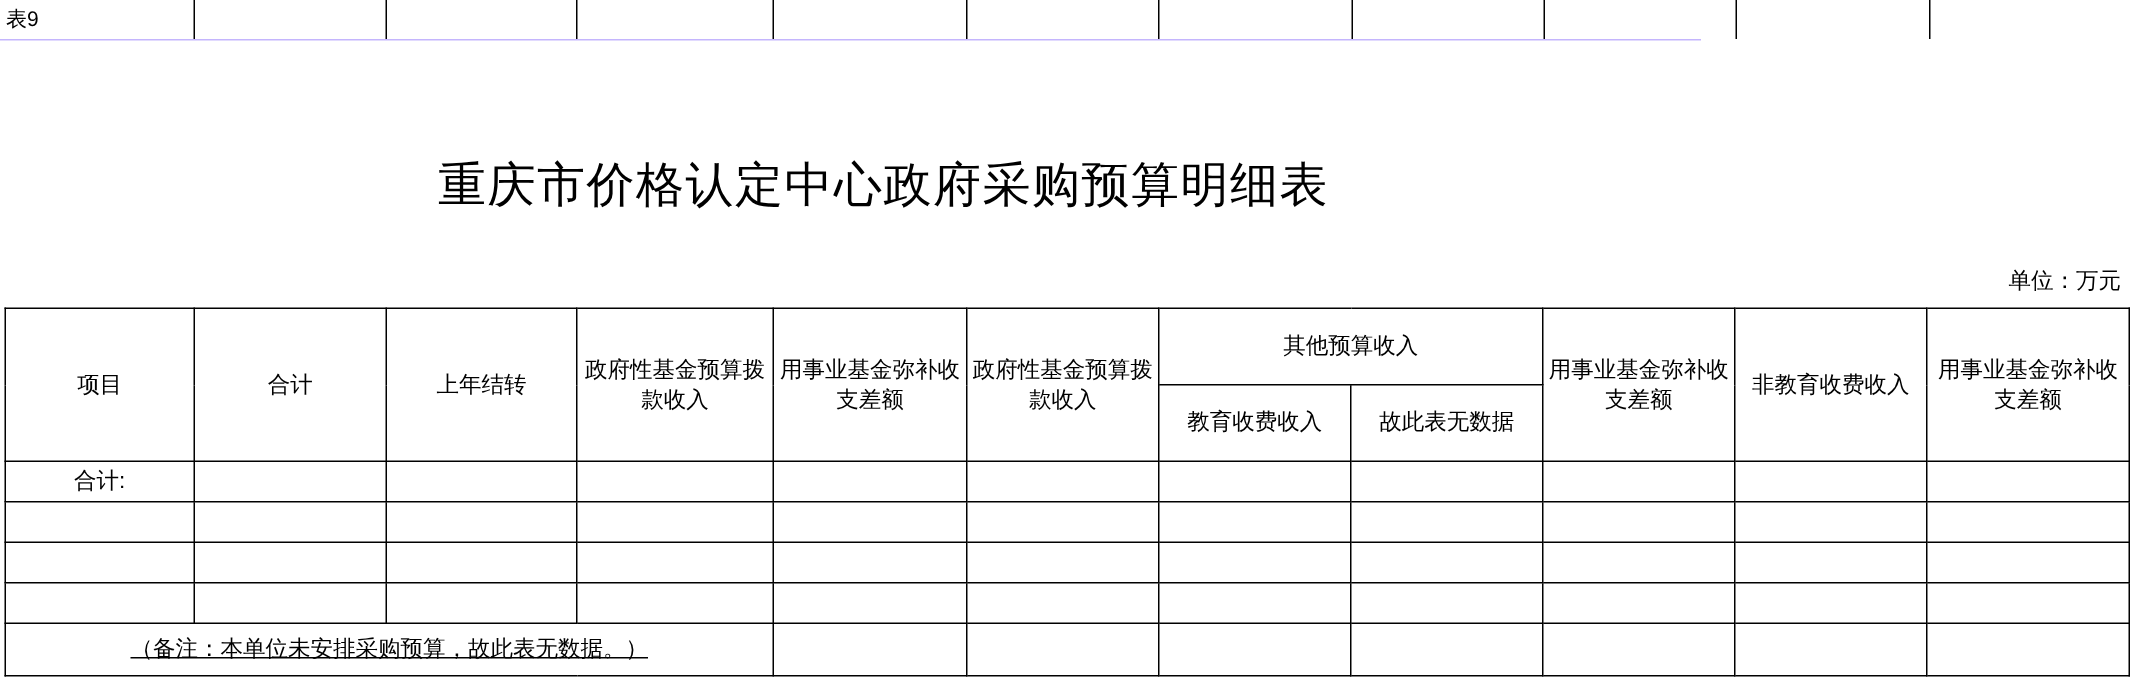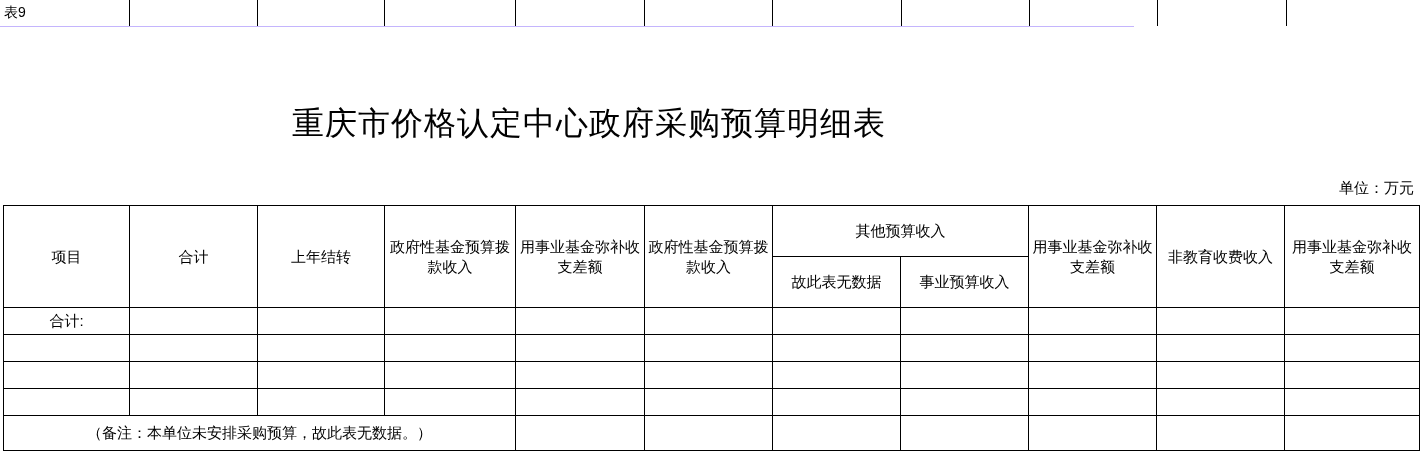--- a/index.html
+++ b/index.html
@@ -99,20 +99,21 @@
   }
   .row-total-label {
     text-align: right;
     padding-right: 10px;
   }
   .note-row td {
     text-align: left;
     padding-left: 8px;
     height: 30px;
     font-size: 15px;
+    text-decoration: underline;
   }
 </style>
 </head>
 <body>
 
 <div class="top-strip">
   <div class="label">表9</div>
   <div class="cell" style="left:0px;width:130px;"></div>
   <div class="cell" style="left:130px;width:128px;"></div>
   <div class="cell" style="left:258px;width:127px;"></div>
@@ -152,22 +153,22 @@
         <th rowspan="2" class="h-tall">上年结转</th>
         <th rowspan="2" class="h-tall">政府性基金预算拨款收入</th>
         <th rowspan="2" class="h-tall">用事业基金弥补收支差额</th>
         <th rowspan="2" class="h-tall">政府性基金预算拨款收入</th>
         <th colspan="2">其他预算收入</th>
         <th rowspan="2" class="h-tall">用事业基金弥补收支差额</th>
         <th rowspan="2" class="h-tall">非教育收费收入</th>
         <th rowspan="2" class="h-tall">用事业基金弥补收支差额</th>
       </tr>
       <tr>
+        <th>教育收费收入</th>
         <th>故此表无数据</th>
-        <th>事业预算收入</th>
       </tr>
     </thead>
     <tbody>
       <tr class="row-data">
         <td class="row-total-label">合计:</td>
         <td></td>
         <td></td>
         <td></td>
         <td></td>
         <td></td>

